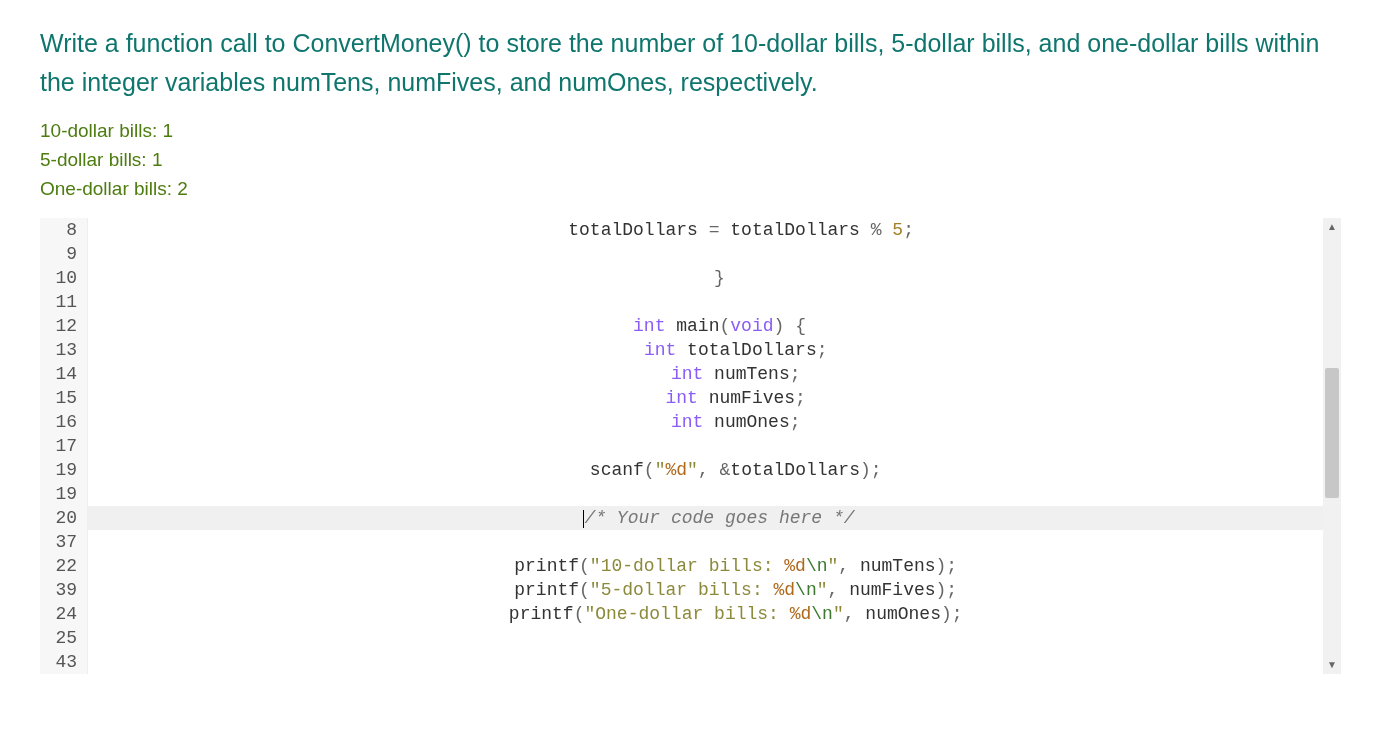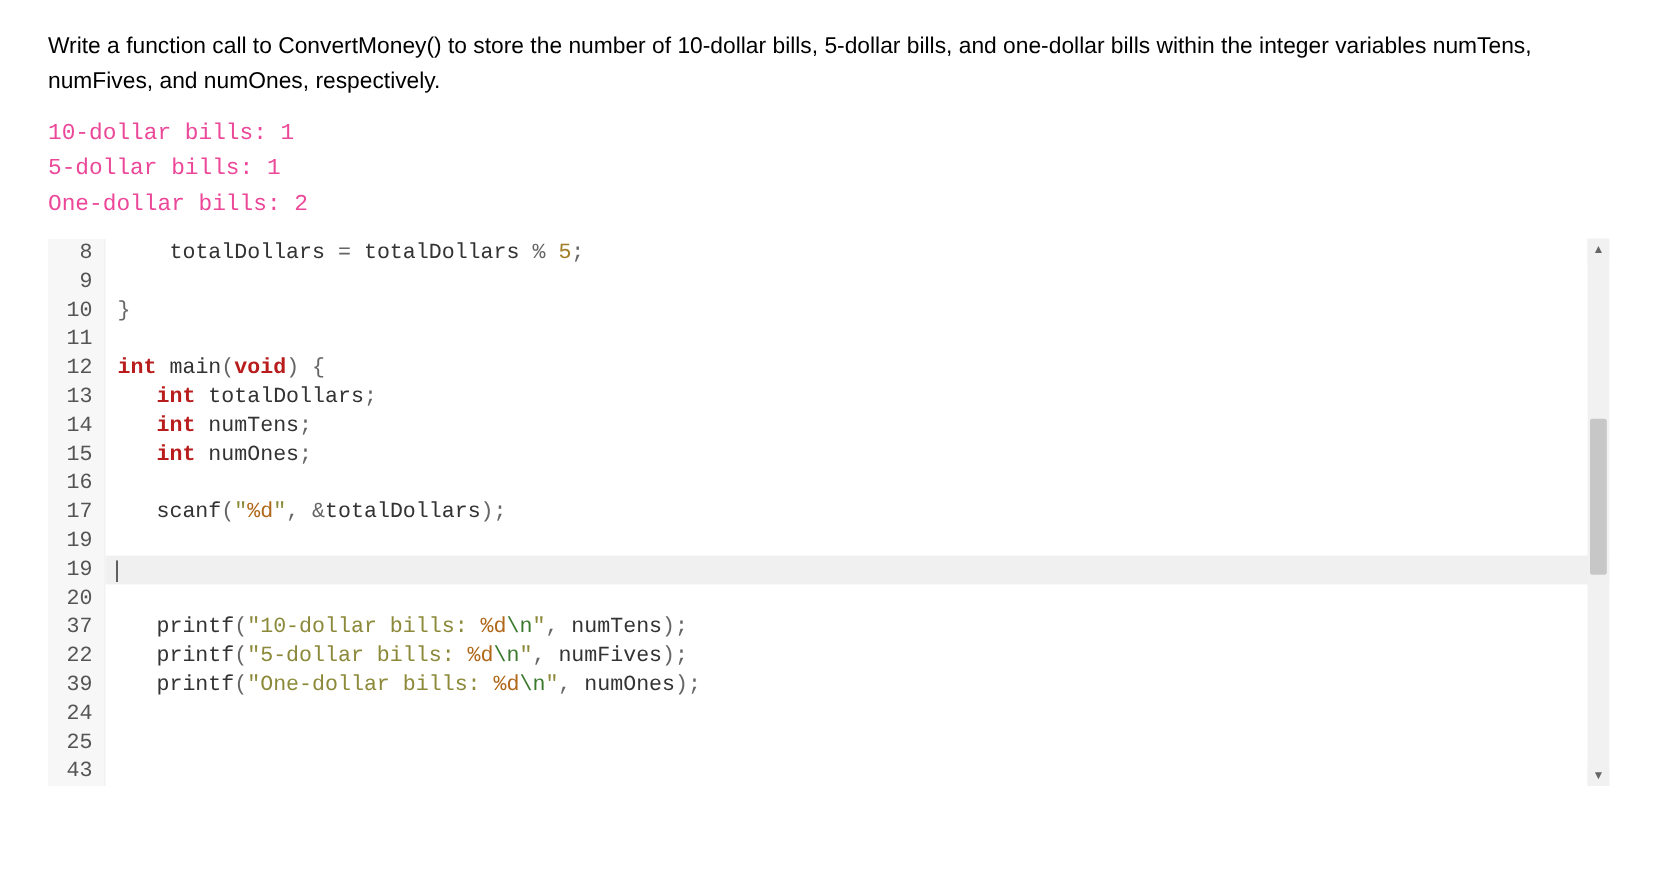--- a/index.html
+++ b/index.html
@@ -8,31 +8,31 @@
     padding: 0;
     font-family: "Helvetica Neue", Arial, sans-serif;
     background: #fff;
     width: 1381px;
   }
   .container {
     padding: 24px 40px 10px 40px;
     color: #555;
   }
   .prose {
-    font-size: 19px;
+    font-size: 25px;
     line-height: 1.55;
-    color: #000000;
+    color: #0f766e;
     font-weight: 400;
   }
   .prose p { margin: 0 0 14px 0; }
   .mono-block {
-    font-family: Liberation Mono, monospace;
+    font-family: Liberation Sans, sans-serif;
     font-size: 19px;
     line-height: 1.55;
-    color: #ec4899;
+    color: #4d7c0f;
     margin-bottom: 14px;
     white-space: pre;
   }
   .editor-wrap {
     position: relative;
     margin-top: 10px;
   }
   .editor {
     display: flex;
     font-family: "Consolas", "Liberation Mono", Menlo, monospace;
@@ -48,35 +48,36 @@
     background: #f7f7f7;
     color: #555;
     user-select: none;
     border-right: 1px solid #eee;
   }
   .gutter div { height: 24px; }
   .code-area {
     flex: 1;
     position: relative;
     background: #fff;
+    text-align: center;
   }
   .code-line {
     height: 24px;
     padding-left: 10px;
     white-space: pre;
     color: #333;
   }
   .code-line.active {
     background: #f0f0f0;
   }
   .tok-plain { color: #333; }
   .tok-punc  { color: #666; }
   .tok-num   { color: #a37f28; }
   .tok-op    { color: #666; }
-  .tok-type  { color: #b91c1c; font-weight: bold; }
+  .tok-type  { color: #8b5cf6; }
   .tok-str   { color: #8c8a3a; }
   .tok-fmt   { color: #b0681a; }
   .tok-esc   { color: #3b7a2e; }
   .tok-comm  { color: #777; font-style: italic; }
   .tok-brace { color: #666; }
 
   .caret {
     display:inline-block;
     border-left: 1px solid #000;
     margin-left:-1px;
@@ -155,25 +156,26 @@
           <div>43</div>
         </div>
       <div class="code-area" id="code-area">
           <div class="code-line">    <span class="tok-plain">totalDollars </span><span class="tok-op">= </span><span class="tok-plain">totalDollars </span><span class="tok-op">% </span><span class="tok-num">5</span><span class="tok-punc">;</span></div>
           <div class="code-line"></div>
           <div class="code-line"><span class="tok-brace">}</span></div>
           <div class="code-line"></div>
           <div class="code-line"><span class="tok-type">int </span><span class="tok-plain">main</span><span class="tok-punc">(</span><span class="tok-type">void</span><span class="tok-punc">) </span><span class="tok-brace">{</span></div>
           <div class="code-line">   <span class="tok-type">int </span><span class="tok-plain">totalDollars</span><span class="tok-punc">;</span></div>
           <div class="code-line">   <span class="tok-type">int </span><span class="tok-plain">numTens</span><span class="tok-punc">;</span></div>
+          <div class="code-line">   <span class="tok-type">int </span><span class="tok-plain">numFives</span><span class="tok-punc">;</span></div>
           <div class="code-line">   <span class="tok-type">int </span><span class="tok-plain">numOnes</span><span class="tok-punc">;</span></div>
           <div class="code-line"></div>
           <div class="code-line">   <span class="tok-plain">scanf</span><span class="tok-punc">(</span><span class="tok-str">"</span><span class="tok-fmt">%d</span><span class="tok-str">"</span><span class="tok-punc">, </span><span class="tok-op">&amp;</span><span class="tok-plain">totalDollars</span><span class="tok-punc">);</span></div>
           <div class="code-line"></div>
-          <div class="code-line active"><span class="caret"></span></div>
+          <div class="code-line active"><span class="caret"></span><span class="tok-comm">/* Your code goes here */</span></div>
           <div class="code-line"></div>
           <div class="code-line">   <span class="tok-plain">printf</span><span class="tok-punc">(</span><span class="tok-str">"10-dollar bills: </span><span class="tok-fmt">%d</span><span class="tok-esc">\n</span><span class="tok-str">"</span><span class="tok-punc">, </span><span class="tok-plain">numTens</span><span class="tok-punc">);</span></div>
           <div class="code-line">   <span class="tok-plain">printf</span><span class="tok-punc">(</span><span class="tok-str">"5-dollar bills: </span><span class="tok-fmt">%d</span><span class="tok-esc">\n</span><span class="tok-str">"</span><span class="tok-punc">, </span><span class="tok-plain">numFives</span><span class="tok-punc">);</span></div>
           <div class="code-line">   <span class="tok-plain">printf</span><span class="tok-punc">(</span><span class="tok-str">"One-dollar bills: </span><span class="tok-fmt">%d</span><span class="tok-esc">\n</span><span class="tok-str">"</span><span class="tok-punc">, </span><span class="tok-plain">numOnes</span><span class="tok-punc">);</span></div>
           <div class="code-line"></div>
         </div>
     </div>
     <div class="vscroll">
       <div class="arrow up">▲</div>
       <div class="thumb"></div>

